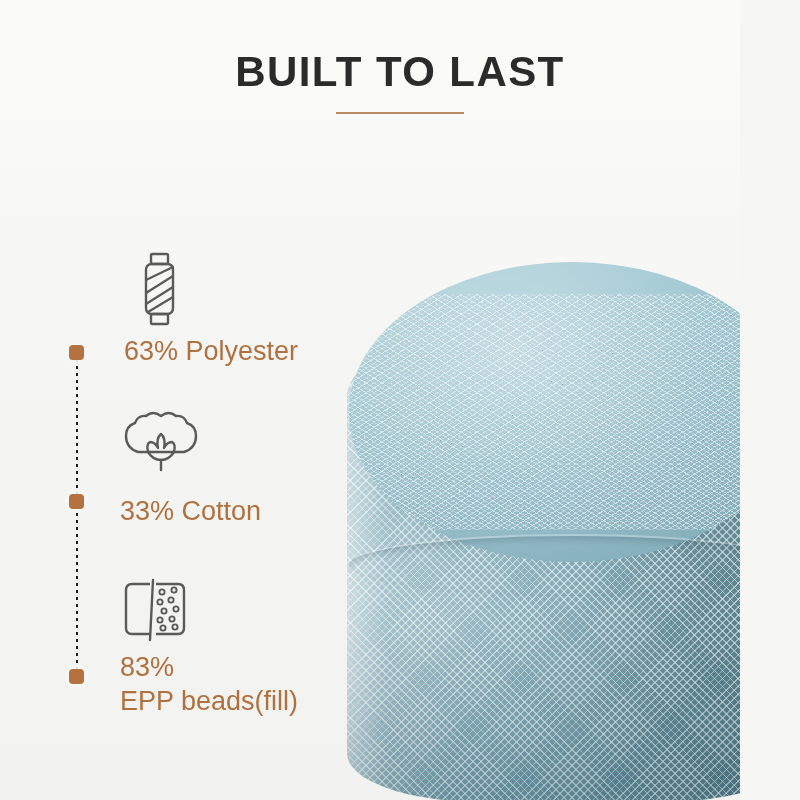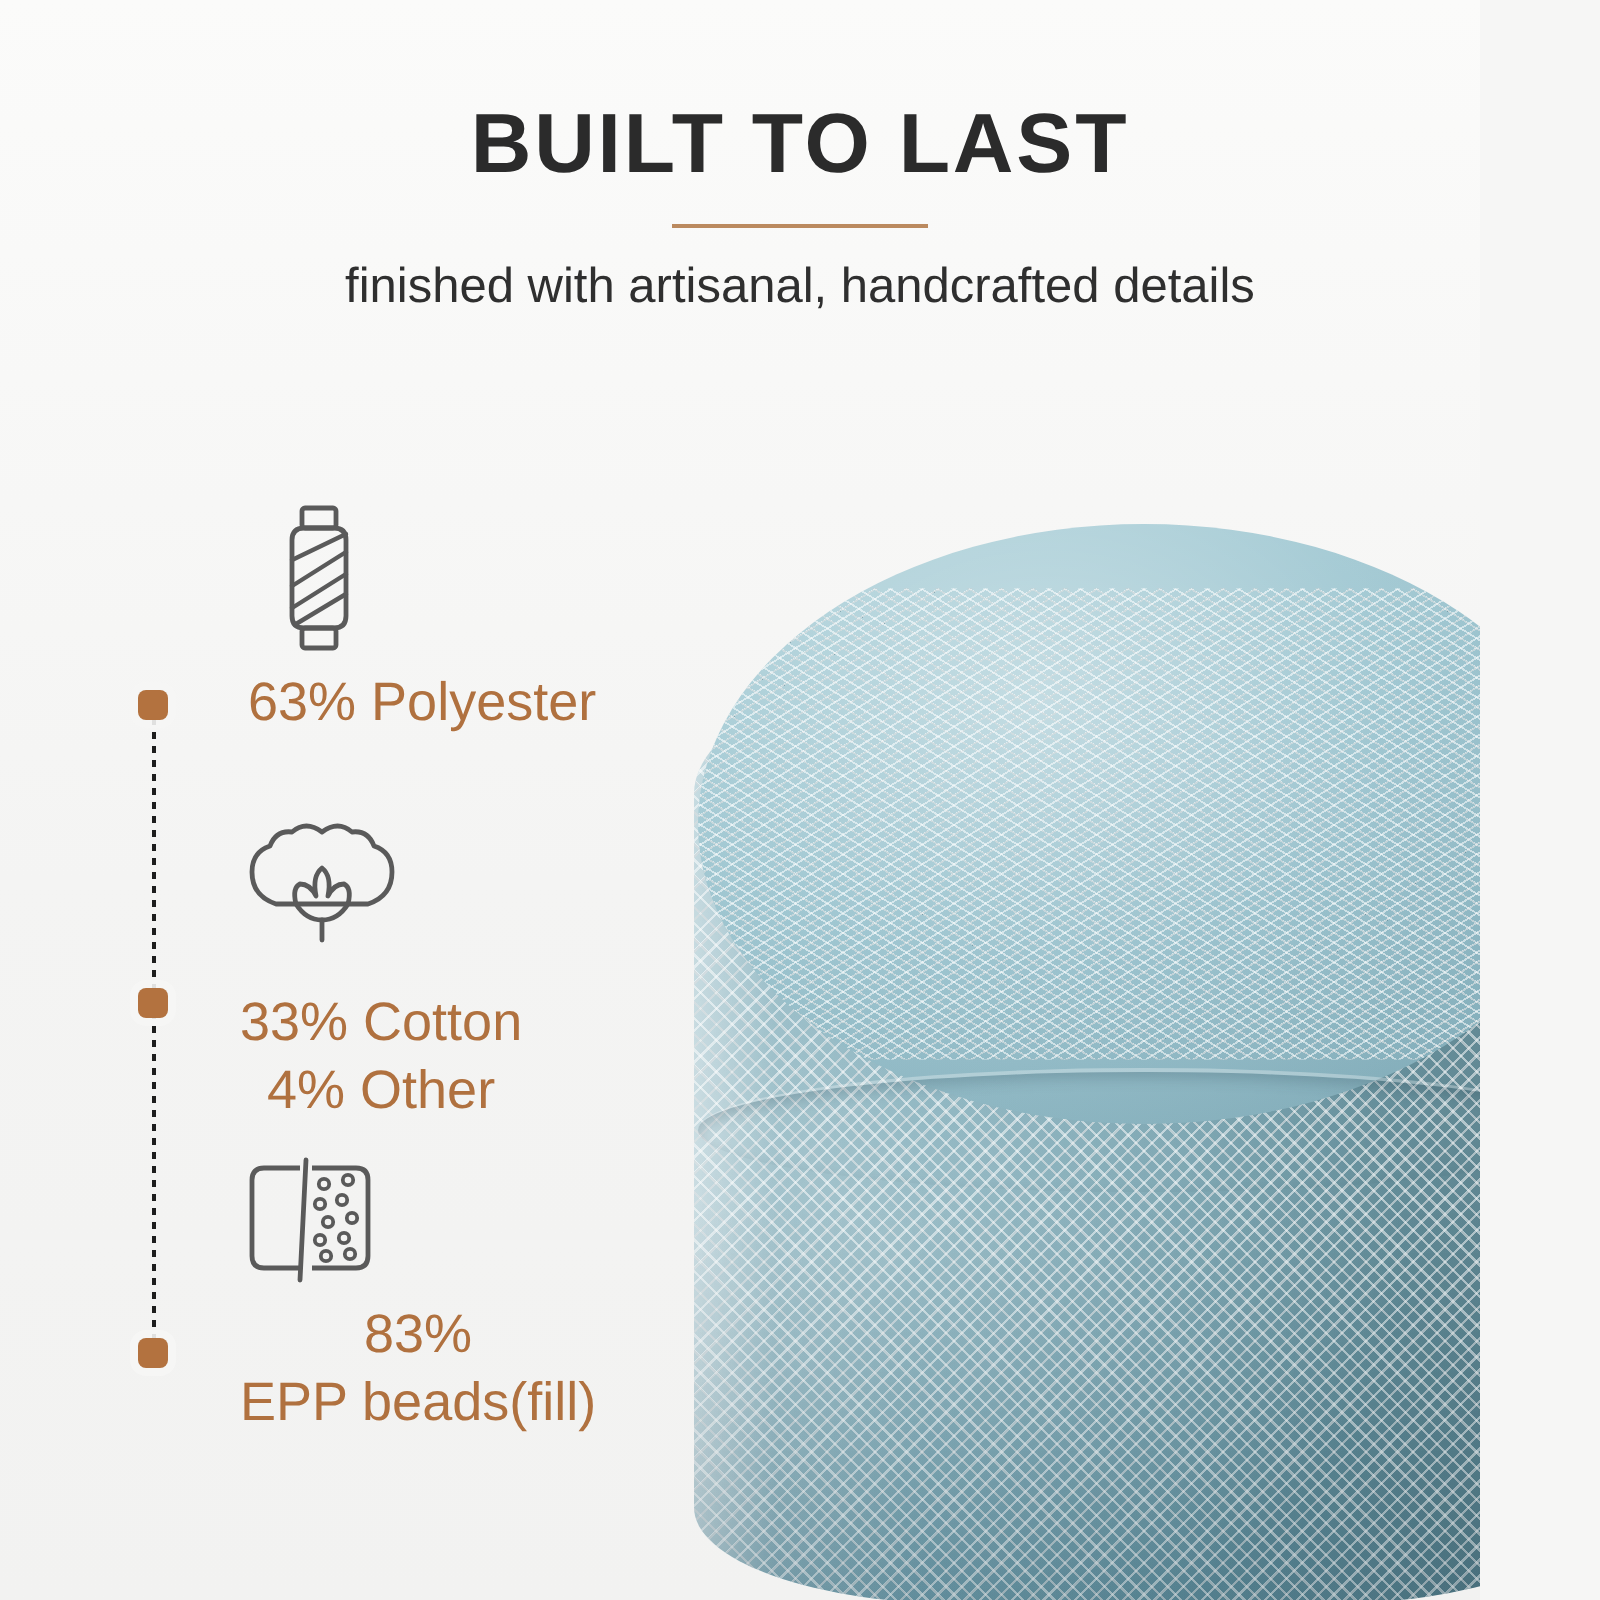--- a/index.html
+++ b/index.html
@@ -192,31 +192,30 @@
     font-weight: 500;
     color: #b0713f;
     white-space: nowrap;
   }
   .f1 { left: 124px; top: 250px; }
   .f1 .label { top: 84px; }
   .f2 { left: 120px; top: 408px; }
   .f2 .label { top: 72px; margin-top: 14px; }
   .f3 { left: 120px; top: 578px; }
   .f3 .label { top: 72px; }
-  .label .line { display: block; text-align: center; }
+  .label .line { display: block; }
 </style>
 </head>
 <body>
 
 <div id="infographic">
 
   <div class="headline">BUILT TO LAST</div>
   <div class="divider"></div>
   <div class="subtitle">
-    <span class="line">finished with artisanal, handcrafted details</span>
   </div>
 
   <div class="product">
     <div class="pouf-body">
       <div class="weave"></div>
       <div class="body-shade"></div>
     </div>
     <div class="pouf-top">
       <div class="weave"></div>
     </div>
@@ -248,21 +247,20 @@
   <div class="feature f2">
     <span class="icon">
       <svg width="82" height="66" viewBox="0 0 82 66" fill="none">
         <path d="M41 8 Q33 2 26 8 Q18 7 15 15 Q6 18 6 28 Q6 40 18 44 H64 Q76 40 76 28 Q76 18 67 15 Q64 7 56 8 Q49 2 41 8 Z" stroke="#5a5a5a" stroke-width="2.4" fill="none" stroke-linejoin="round"></path>
         <path d="M41 52 Q33 52 28 44 Q26 36 30 34 Q35 34 38 40 Q36 30 41 26 Q46 30 44 40 Q47 34 52 34 Q56 36 54 44 Q49 52 41 52 Z" stroke="#5a5a5a" stroke-width="2.4" fill="none" stroke-linejoin="round"></path>
         <path d="M41 52 V62" stroke="#5a5a5a" stroke-width="2.4" stroke-linecap="round"></path>
       </svg>
     </span>
     <span class="label">
       <span class="line">33% Cotton</span>
-      <span class="line">4% Other</span>
     </span>
   </div>
 
   <div class="feature f3">
     <span class="icon">
       <svg width="86" height="66" viewBox="0 0 86 66" fill="none">
         <path d="M30 6 H12 Q6 6 6 12 V50 Q6 56 12 56 H30" stroke="#5a5a5a" stroke-width="2.4" fill="none"></path>
         <path d="M36 6 H58 Q64 6 64 12 V50 Q64 56 58 56 H36" stroke="#5a5a5a" stroke-width="2.4" fill="none"></path>
         <path d="M33 2 L30 62" stroke="#5a5a5a" stroke-width="2.4" stroke-linecap="round"></path>
         <circle cx="42" cy="14" r="2.6" stroke="#5a5a5a" stroke-width="1.9"></circle>

